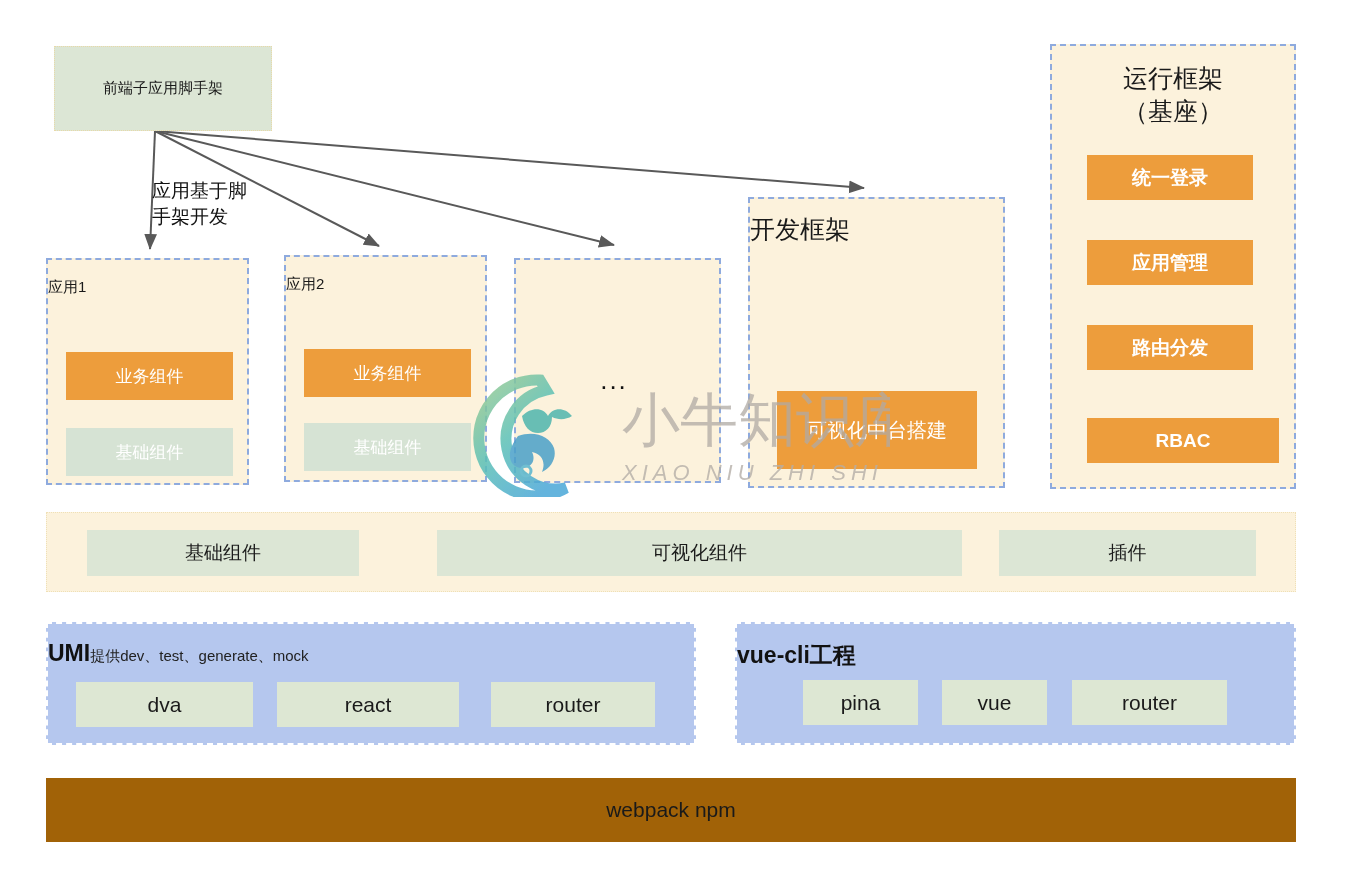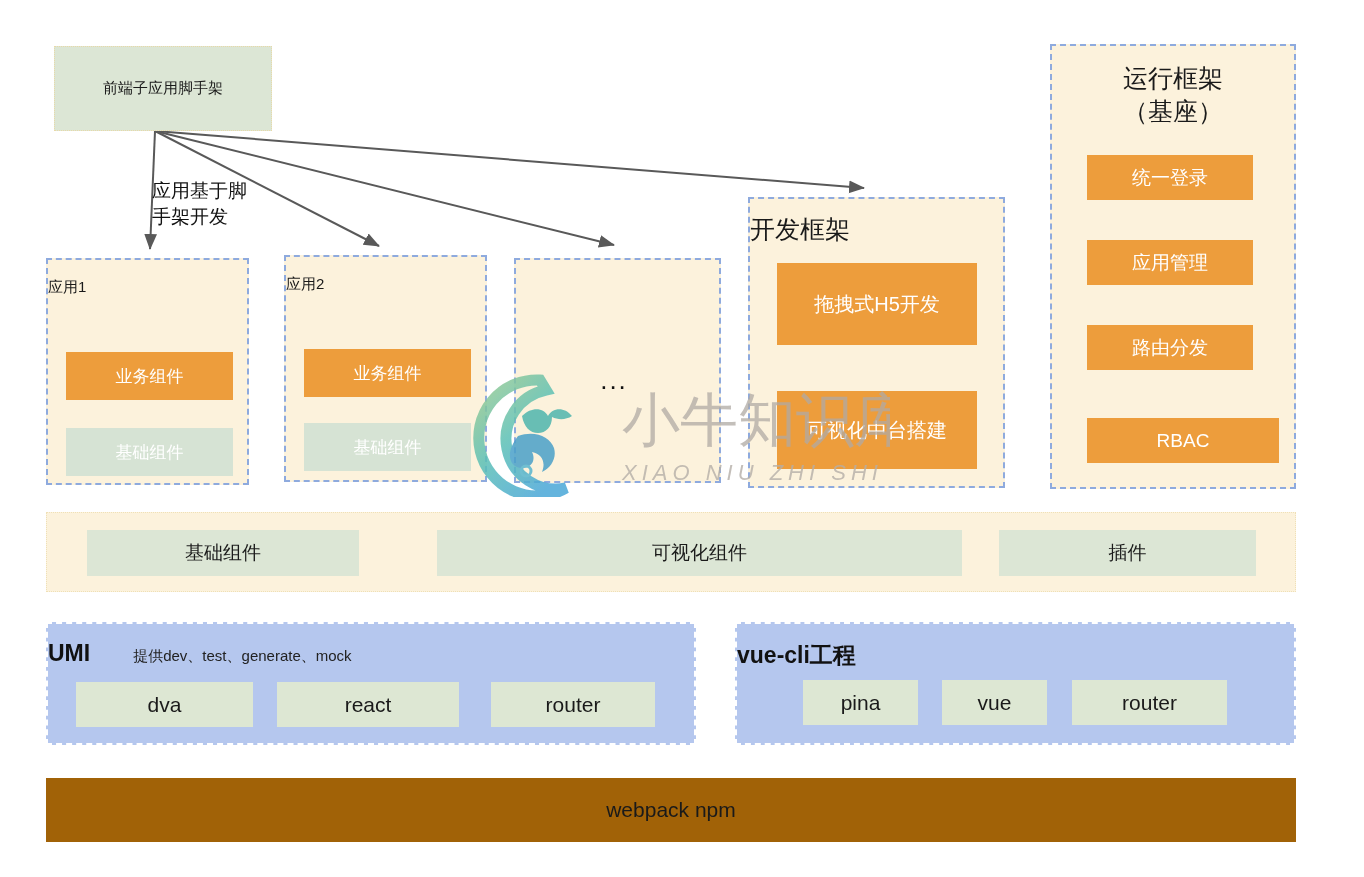--- a/index.html
+++ b/index.html
@@ -36,40 +36,40 @@
   #devframe-card .app-title{font-size:25px;margin-top:14px;}
   .chip.big{font-size:20px;}
 
   
   #runtime-card{background:#fcf2dc;border:2px dashed #8eaade;}
   #runtime-title{
     position:absolute;left:0;right:0;top:16px;text-align:center;
     font-size:25px;line-height:1.32;color:#1a1a1a;
   }
   .rt-chip{position:absolute;background:#ed9d3c;color:#fff;font-size:19px;
-    display:flex;align-items:center;justify-content:center;}
+    display:flex;align-items:center;justify-content:center;font-weight:bold;}
 
   
   #components-band{
     left:46px;top:512px;width:1250px;height:80px;
     background:#fcf2dc;border:1px dotted #efe0b6;
   }
   .comp-chip{
     position:absolute;background:#dce6d5;color:#1a1a1a;font-size:19px;
     display:flex;align-items:center;justify-content:center;
   }
 
   
   .fw-block{background:#b5c7ee;border:2px dashed #ffffff;box-sizing:border-box;}
   .fw-title{
     position:absolute;left:0;right:0;top:16px;text-align:center;
     font-size:23px;font-weight:bold;color:#111;
     display:flex;align-items:baseline;justify-content:flex-start;
   }
-  .fw-sub{font-size:15px;font-weight:normal;color:#222;margin-left:43px;}
+  .fw-sub{font-size:15px;font-weight:normal;color:#222;}
   .fw-chip{
     position:absolute;background:#dde7d3;color:#1a1a1a;font-size:21px;
     display:flex;align-items:center;justify-content:center;
   }
 
   
   #bottom-bar{
     left:46px;top:778px;width:1250px;height:64px;background:#a16207;
     display:flex;align-items:center;justify-content:center;
     font-size:21px;color:#1a1a1a;
@@ -129,21 +129,20 @@
     <div class="app-title">应用2</div>
     <div class="chip orange" style="position:absolute;left:18px;top:92px;width:167px;height:48px;">业务组件</div>
     <div class="chip green" style="position:absolute;left:18px;top:166px;width:167px;height:48px;">基础组件</div>
   </div>
 
   <div class="box app-card" style="left:514px;top:258px;width:207px;height:225px;"></div>
   <div id="ellipsis-label">...</div>
 
   <div class="box app-card" id="devframe-card" style="left:748px;top:197px;width:257px;height:291px;">
     <div class="app-title">开发框架</div>
-    <div class="chip orange big" style="position:absolute;left:27px;top:64px;width:200px;height:82px;">拖拽式H5开发</div>
     <div class="chip orange big" style="position:absolute;left:27px;top:192px;width:200px;height:78px;">可视化中台搭建</div>
   </div>
 
   <div class="box" id="runtime-card" style="left:1050px;top:44px;width:246px;height:445px;">
     <div id="runtime-title">
       <div>运行框架</div>
       <div>（基座）</div>
     </div>
     <div class="rt-chip" style="left:35px;top:109px;width:166px;height:45px;">统一登录</div>
     <div class="rt-chip" style="left:35px;top:194px;width:166px;height:45px;">应用管理</div>

